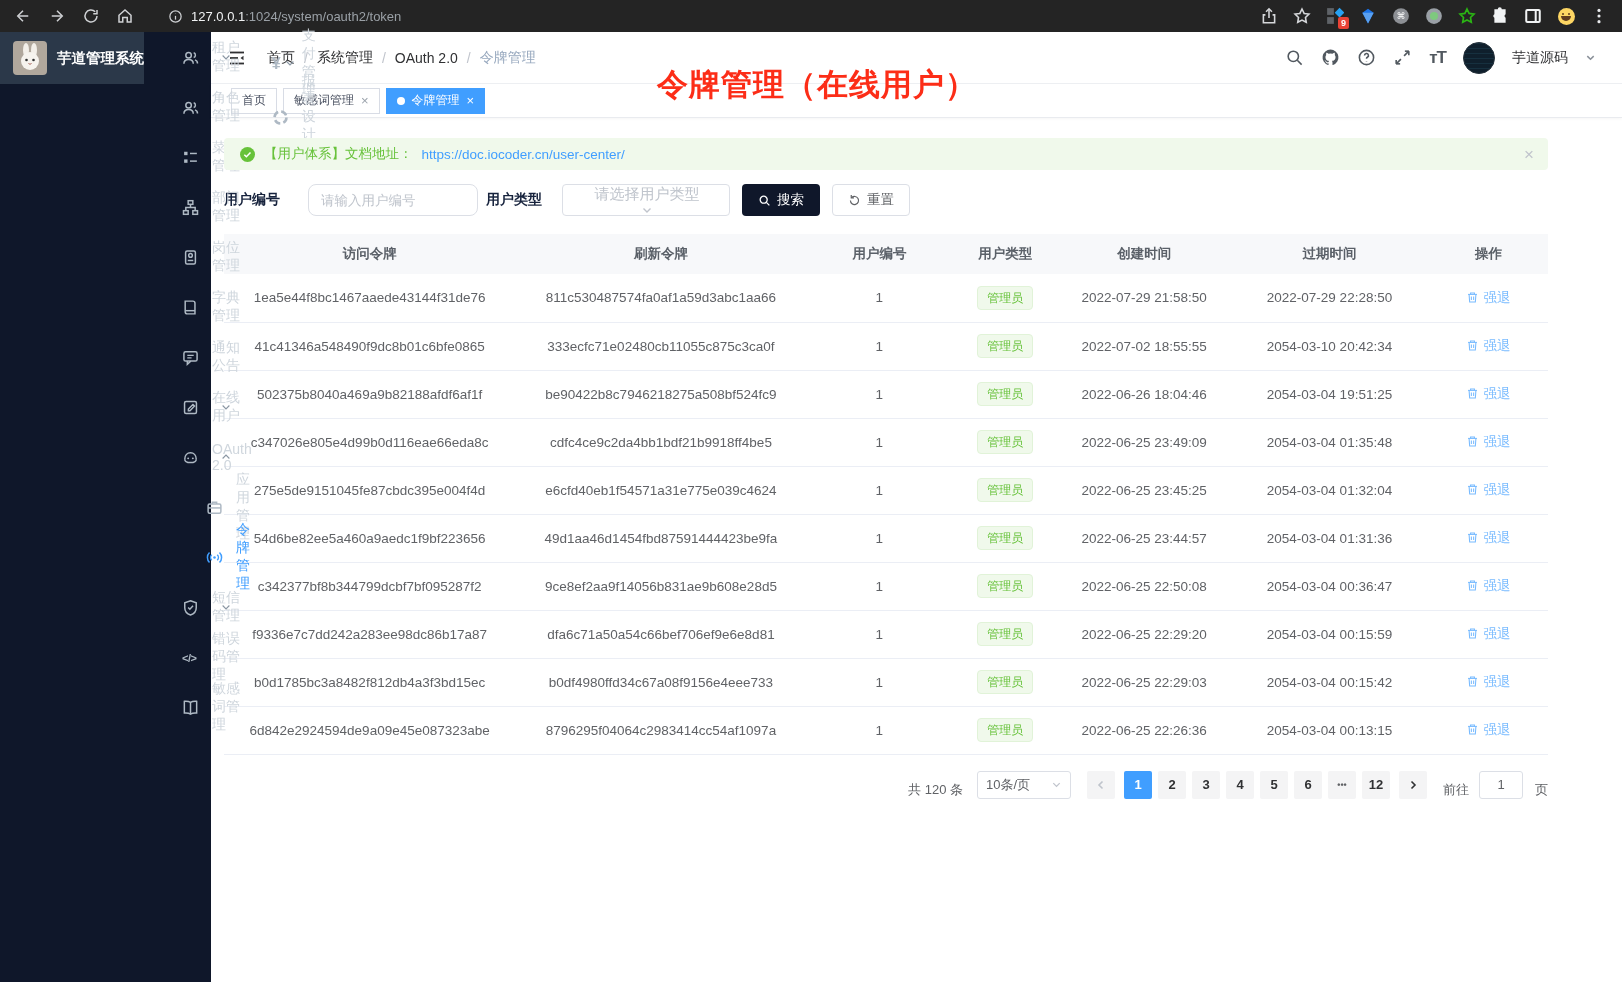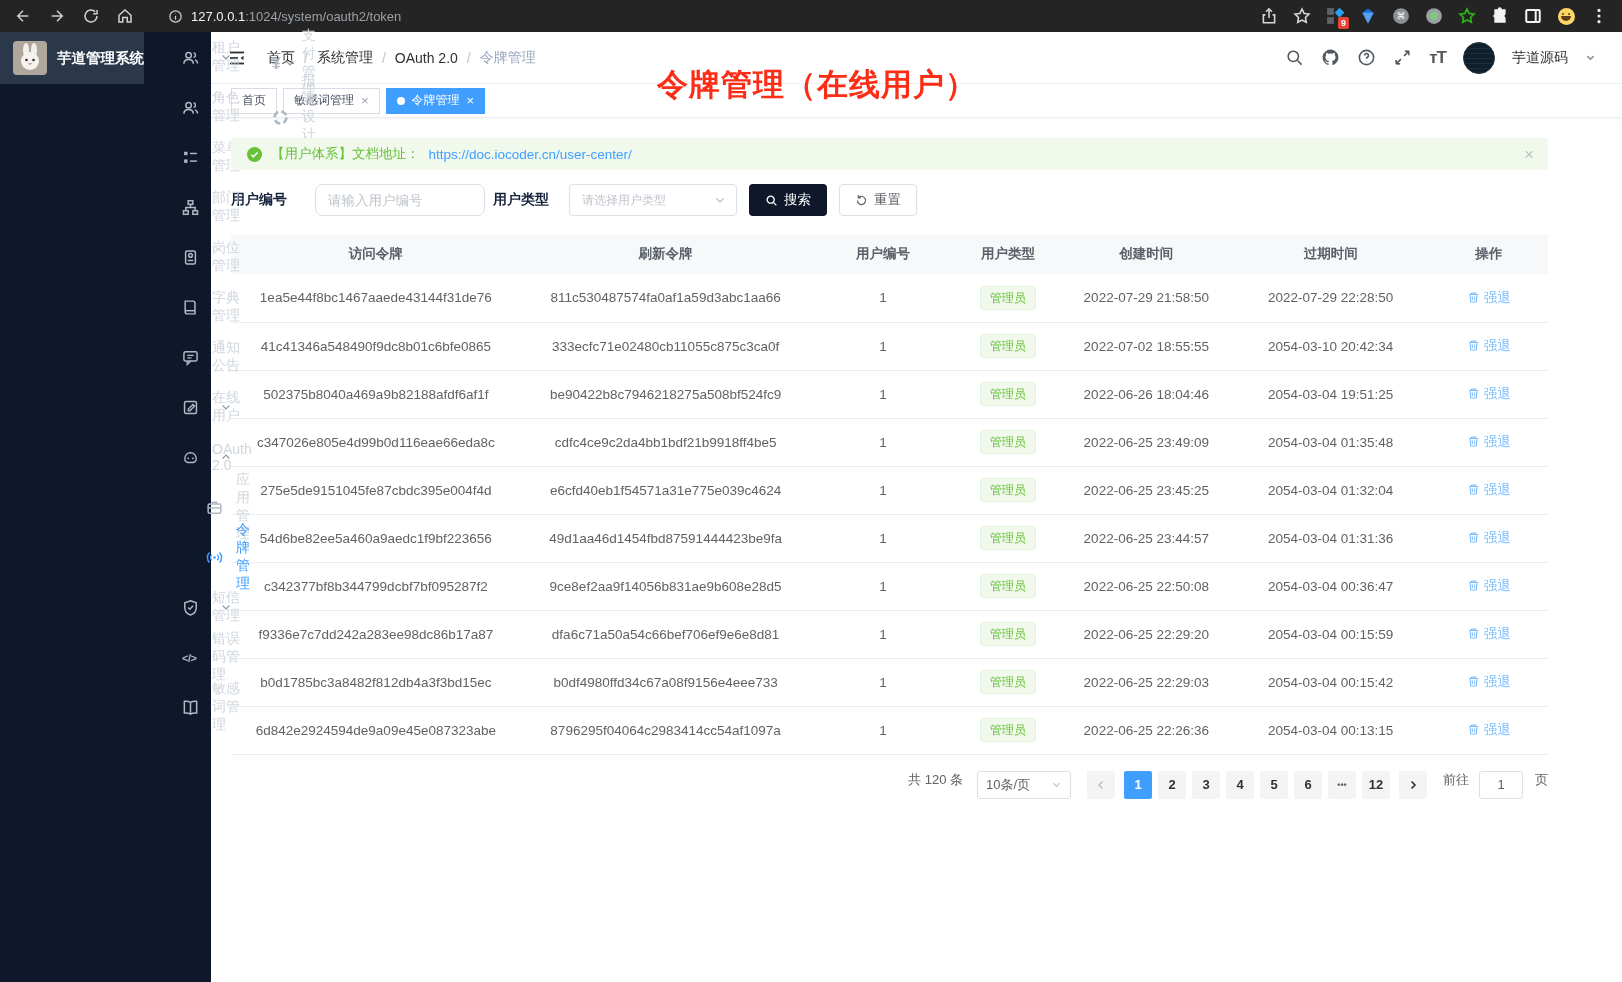--- a/index.html
+++ b/index.html
@@ -50,45 +50,45 @@
 
   
   .tagsbar { height:34px; flex:none; display:flex; align-items:center; gap:6px; padding:0 20px; border-bottom:1px solid #e9ebef; box-shadow:0 1px 3px rgba(0,0,0,.04); }
   .tag { height:26px; display:inline-flex; align-items:center; gap:7px; padding:0 10px; border:1px solid #d8dce5; background:#fff; color:#495060; font-size:12px; cursor:pointer; }
   .tag .x { color:#9aa2ab; font-size:13px; line-height:1; }
   .tag.active { background:#409eff; border-color:#409eff; color:#fff; }
   .tag.active .x { color:#fff; }
   .tag .dot { width:8px; height:8px; border-radius:50%; background:#fff; }
 
   
-  .content { padding:20px 74px 0 20px; }
+  .content { padding:20px 74px 0 13px; }
   .alert { height:32px; background:#f0f9eb; border-radius:4px; display:flex; align-items:center; gap:9px; padding:0 16px; font-size:13.5px; color:#67c23a; position:relative; margin-bottom:14px; }
   .alert-link { color:#409eff; text-decoration:none; cursor:pointer; }
   .alert-close { position:absolute; right:14px; color:#c0c4cc; font-size:17px; cursor:pointer; line-height:1; }
   .check-icon { width:15px; height:15px; }
 
   .filters { display:flex; align-items:center; margin-bottom:18px; font-size:14px; }
   .f-label { font-weight:700; color:#17233d; }
   .inp { width:170px; height:32px; border:1px solid #dcdfe6; border-radius:8px; padding:0 12px; font-size:13.5px; color:#606266; outline:none; margin:0 8px 0 28px; }
   .inp::placeholder { color:#bfc4cc; }
-  .sel { width:168px; height:32px; border:1px solid #dcdfe6; border-radius:4px; display:flex; align-items:center; justify-content:space-between; padding:0 10px 0 12px; color:#bfc4cc; font-size:12px; margin:0 12px 0 20px; cursor:pointer; }
+  .sel { width:168px; height:32px; border:1px solid #dcdfe6; border-radius:4px; display:flex; align-items:center; justify-content:space-between; padding:0 10px 0 12px; color:#bfc4cc; font-size:15px; margin:0 12px 0 20px; cursor:pointer;flex-direction:column; }
   .sel .chev { width:12px; height:12px; color:#c0c4cc; }
   .btn { height:32px; display:inline-flex; align-items:center; gap:6px; padding:0 15px; border-radius:4px; font-size:13.5px; cursor:pointer; border:1px solid transparent; }
   .btn-primary { background:#0f172a; color:#fff; margin-right:12px; }
   .btn-default { background:#fff; color:#606266; border-color:#dcdfe6; }
   .btn svg { width:13px; height:13px; }
 
   table.grid { width:100%; border-collapse:collapse; table-layout:fixed; }
   .grid th { height:40px; background:#f7f8fa; color:#5a6068; font-weight:700; font-size:13.5px; text-align:center; }
   .grid td { height:48px; text-align:center; color:#606266; font-size:13.5px; border-bottom:1px solid #ebeef5; overflow:hidden; white-space:nowrap; }
   .badge { display:inline-block; background:#f0f9eb; border:1px solid #e1f3d8; color:#67c23a; font-size:12px; padding:5px 9px; border-radius:4px; line-height:1; }
   .action { color:#79bbff; display:inline-flex; align-items:center; gap:4px; cursor:pointer; }
   .action svg { width:13px; height:13px; }
 
-  .pagination { display:flex; align-items:flex-start; justify-content:flex-end; gap:6px; margin-top:16px; font-size:13px; color:#606266; }
+  .pagination { display:flex; align-items:flex-end; justify-content:flex-end; gap:6px; margin-top:16px; font-size:13px; color:#606266; }
   .ptotal { margin-right:8px; }
   .psel { width:94px; height:28px; border:1px solid #dcdfe6; border-radius:3px; display:flex; align-items:center; justify-content:space-between; padding:0 8px; margin-right:10px; cursor:pointer; }
   .psel .chev { width:11px; height:11px; color:#c0c4cc; }
   .pbtn { min-width:28px; height:28px; padding:0 4px; background:#f4f4f5; border-radius:2px; display:inline-flex; align-items:center; justify-content:center; color:#303133; font-weight:700; cursor:pointer; }
   .pbtn.active { background:#409eff; color:#fff; }
   .pbtn.prev { color:#bfc4cc; }
   .pbtn svg { width:12px; height:12px; }
   .goto-label { margin:0 4px 0 10px; }
   .goto-input { width:44px; height:28px; border:1px solid #dcdfe6; border-radius:3px; text-align:center; color:#606266; font-size:13px; outline:none; }
   .goto-unit { margin-left:6px; }

